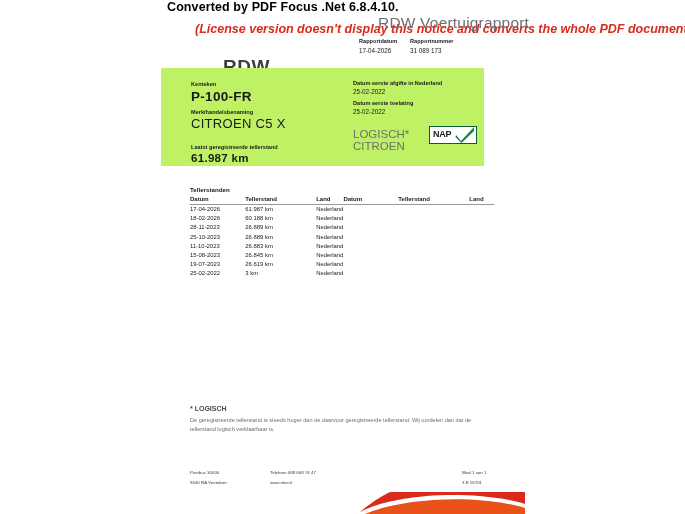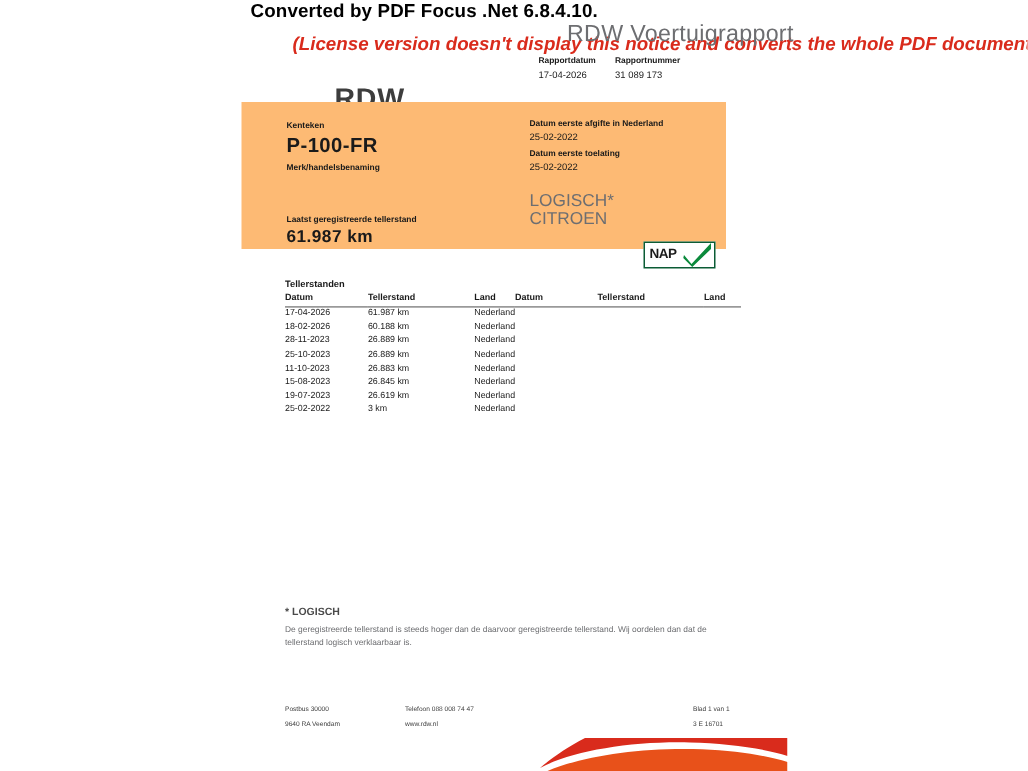--- a/index.html
+++ b/index.html
@@ -95,21 +95,21 @@
   .meta-vals .col1 { position: absolute; left: 0; top: 0; white-space: nowrap; }
   .meta-vals .col2 { position: absolute; left: 51px; top: 0; white-space: nowrap; }
 
   
   .panel {
     position: absolute;
     left: 161px;
     top: 68px;
     width: 323px;
     height: 98px;
-    background: #fdba74;
+    background: #bef264;
   }
   .panel .lbl {
     position: absolute;
     font-size: 5.6px;
     font-weight: bold;
     color: #1a1a1a;
     white-space: nowrap;
   }
   .panel .big {
     position: absolute;
@@ -147,21 +147,20 @@
     white-space: nowrap;
   }
   .nap-badge {
     position: absolute;
     left: 268px;
     top: 58px;
     width: 46px;
     height: 16px;
     background: #ffffff;
     border: 1px solid #0b5c35;
-    margin-top: 35px;
   }
   .nap-badge .nap-text {
     position: absolute;
     left: 3px;
     top: 2px;
     font-size: 9px;
     font-weight: bold;
     color: #1a1a1a;
     letter-spacing: -0.3px;
   }
@@ -275,20 +274,21 @@
 <div class="meta-vals">
   <span class="col1">17-04-2026</span>
   <span class="col2">31 089 173</span>
 </div>
 
 <div class="panel">
   <div class="lbl kenteken-lbl">Kenteken</div>
   <div class="big kenteken-val">P-100-FR</div>
 
   <div class="lbl merk-lbl">Merk/handelsbenaming</div>
+  <div class="big merk-val">CITROEN C5 X</div>
 
   <div class="lbl teller-lbl">Laatst geregistreerde tellerstand</div>
   <div class="big teller-val">61.987 km</div>
 
   <div class="lbl datum1-lbl">Datum eerste afgifte in Nederland</div>
   <div class="val datum1-val">25-02-2022</div>
 
   <div class="lbl datum2-lbl">Datum eerste toelating</div>
   <div class="val datum2-val">25-02-2022</div>
 

